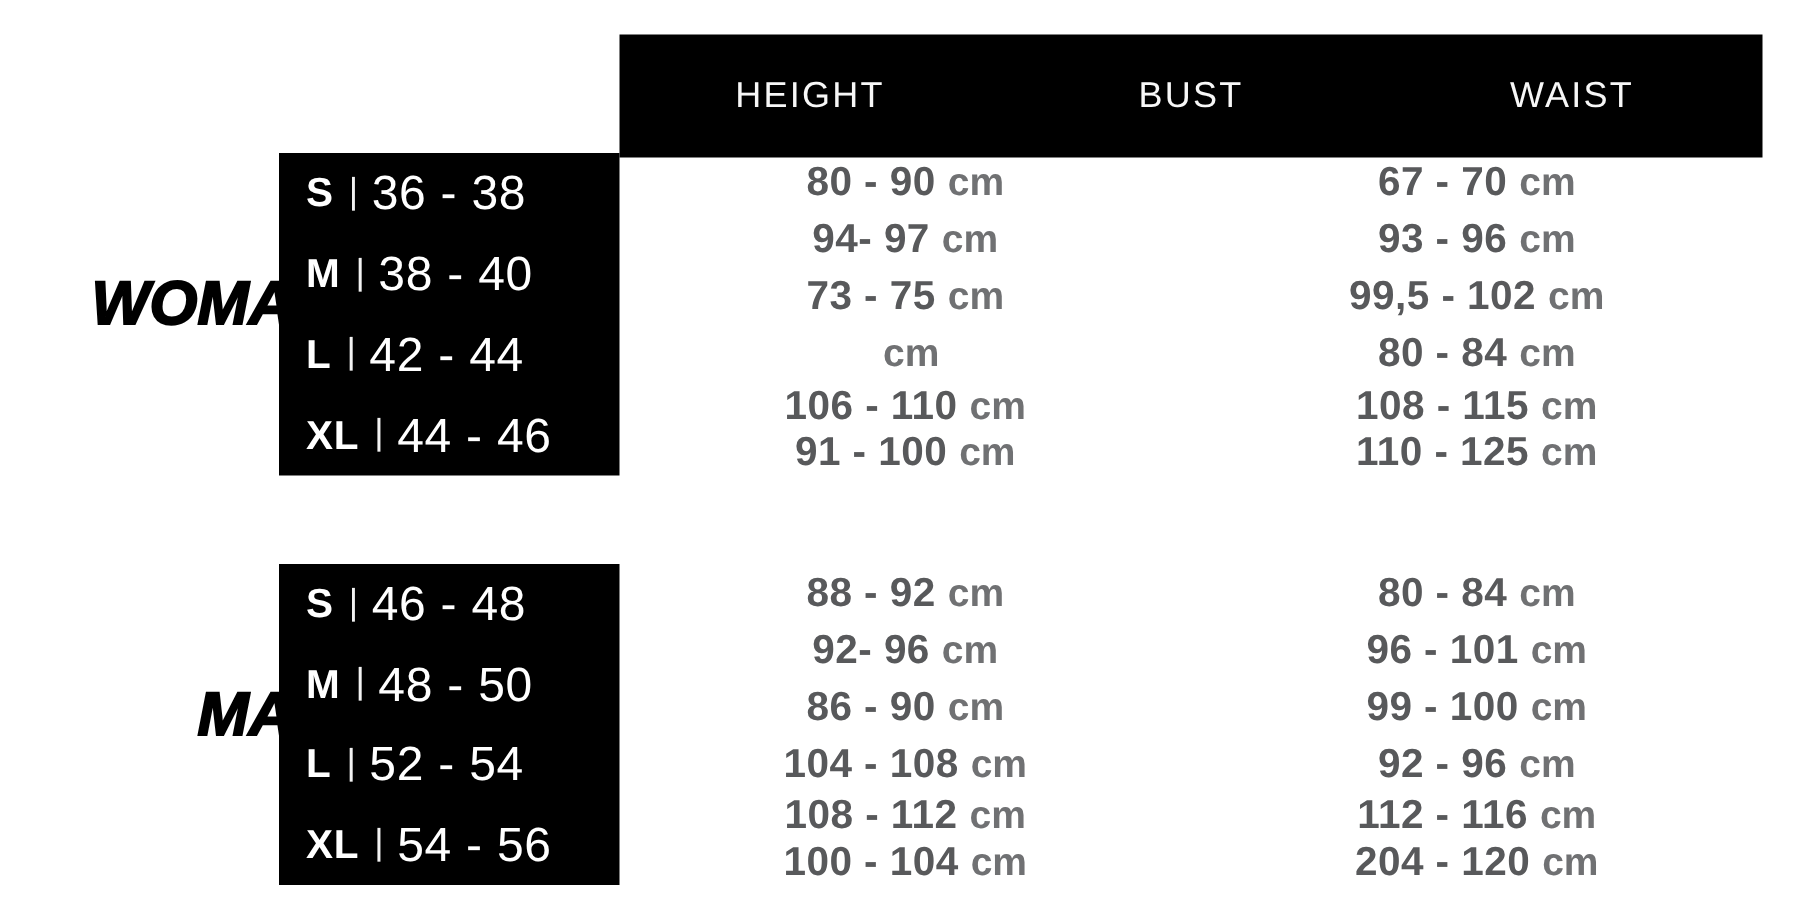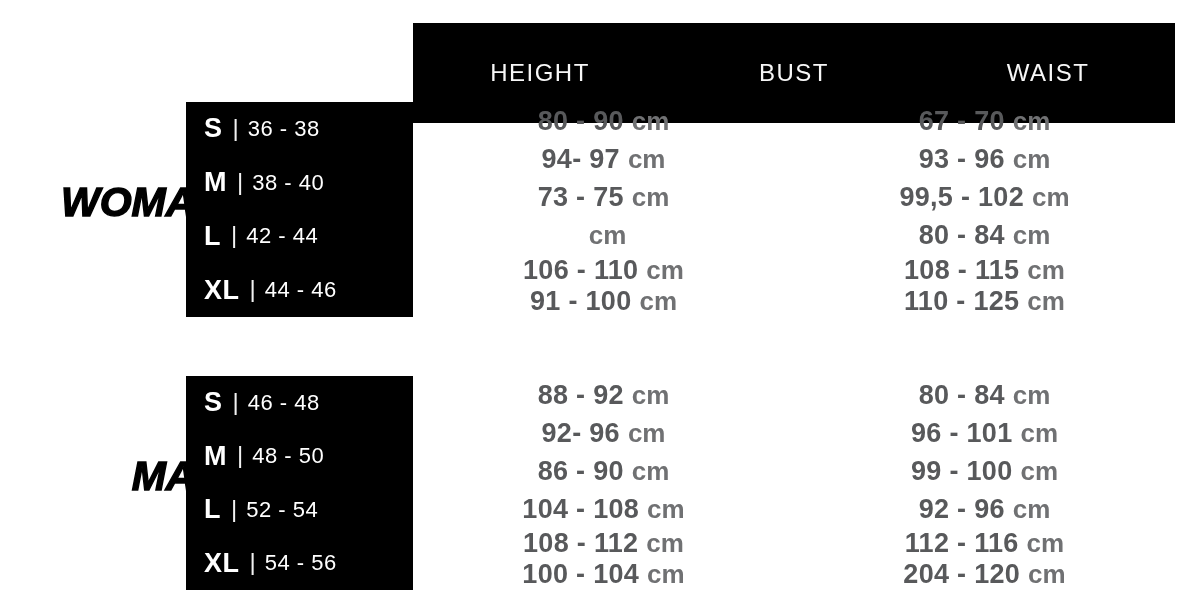--- a/index.html
+++ b/index.html
@@ -9,21 +9,21 @@
     height: 611px;
     background: #ffffff;
     font-family: "Liberation Sans", sans-serif;
     overflow: hidden;
   }
 
   
   .header-bar {
     position: absolute;
     left: 413px; top: 23px;
-    width: 762px; height: 100px;
+    width: 762px; height: 82px;
     background: #000000;
     display: flex;
   }
   .header-cell {
     flex: 1;
     display: flex;
     align-items: center;
     justify-content: center;
     color: #f7f7f7;
     font-size: 24px;
@@ -75,21 +75,21 @@
     letter-spacing: 0.5px;
   }
   .size-sep {
     font-size: 24px;
     font-weight: 400;
     margin: 0 9px 0 10px;
     opacity: 0.95;
     transform: translateY(-1px);
   }
   .size-range {
-    font-size: 22px;
+    font-size: 32px;
     font-weight: 400;
     letter-spacing: 0.5px;
   }
 
   .values-grid {
     position: absolute;
     left: 413px; top: 0; bottom: 0;
     width: 762px;
     display: grid;
     grid-template-columns: repeat(2, 1fr);

